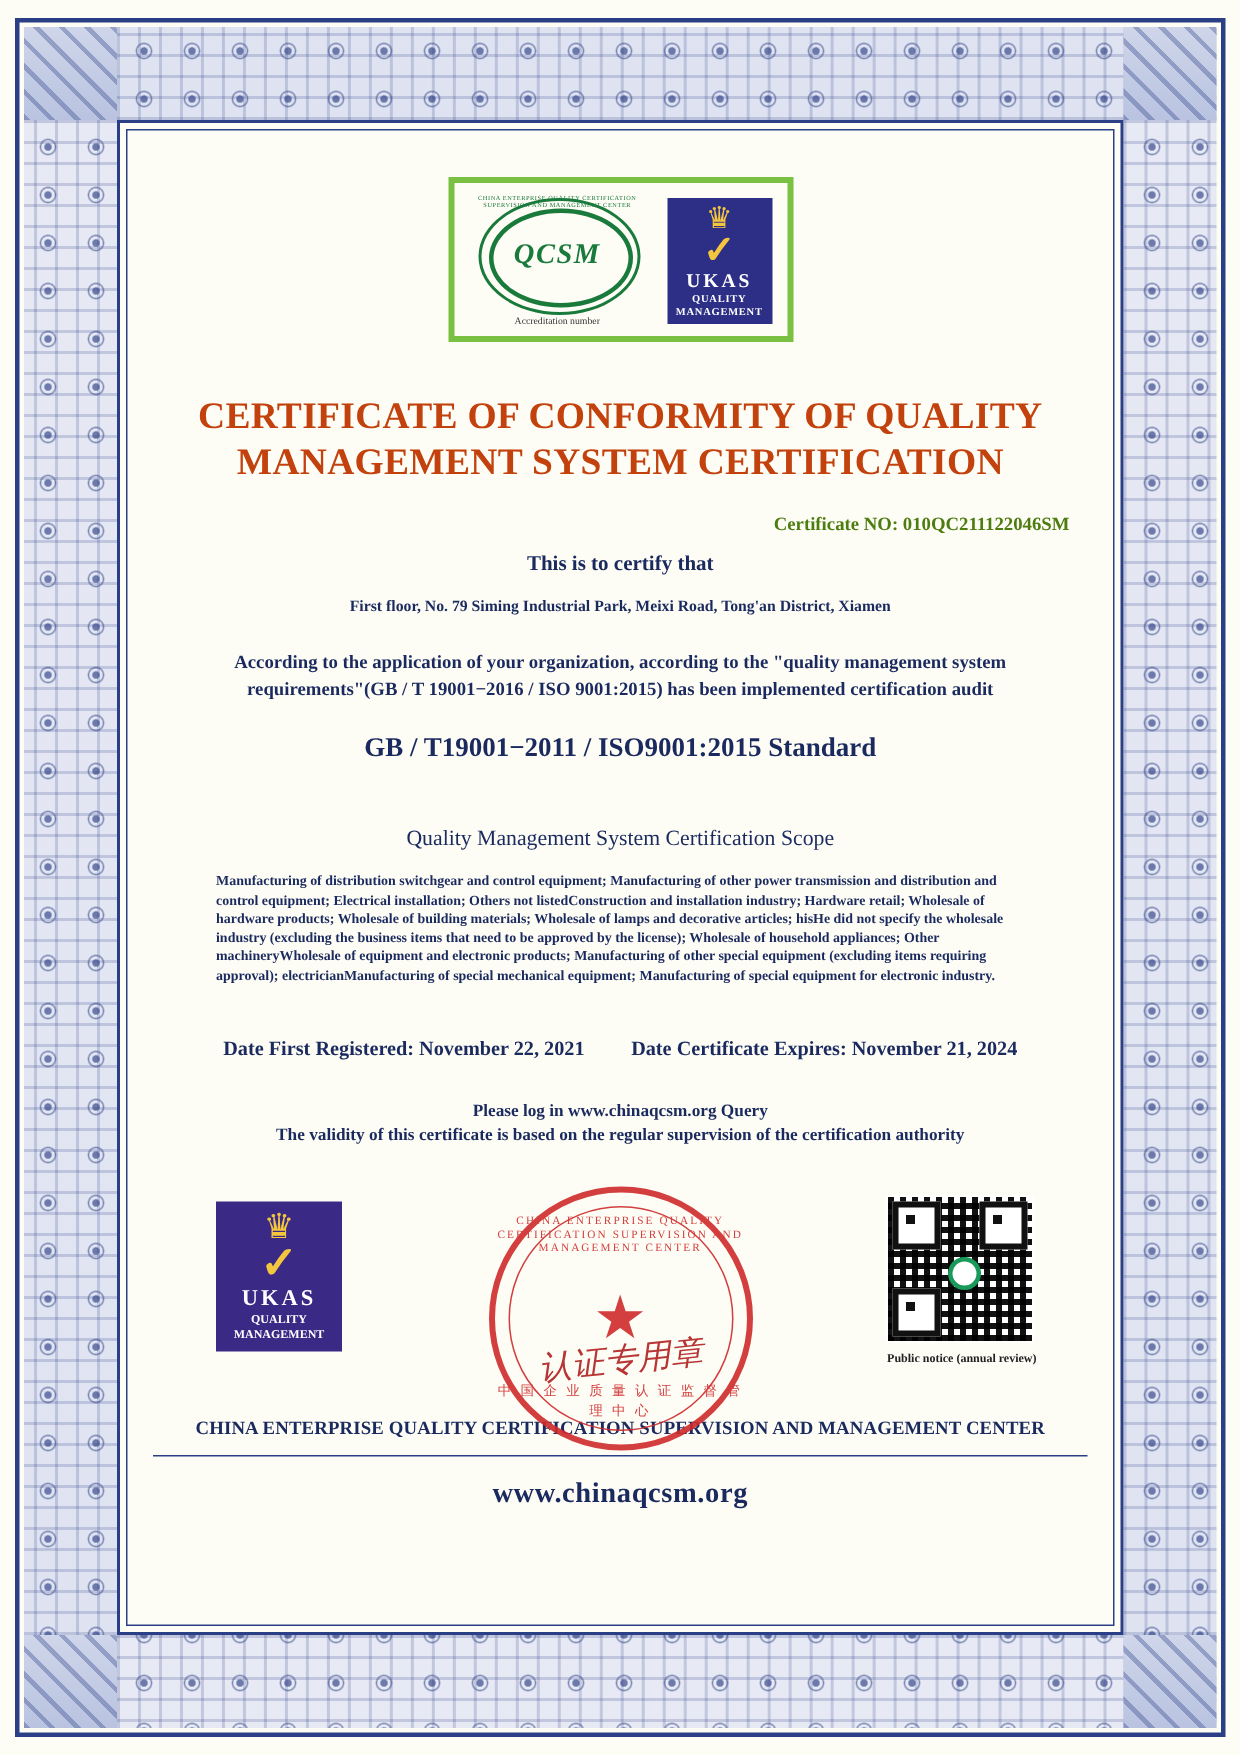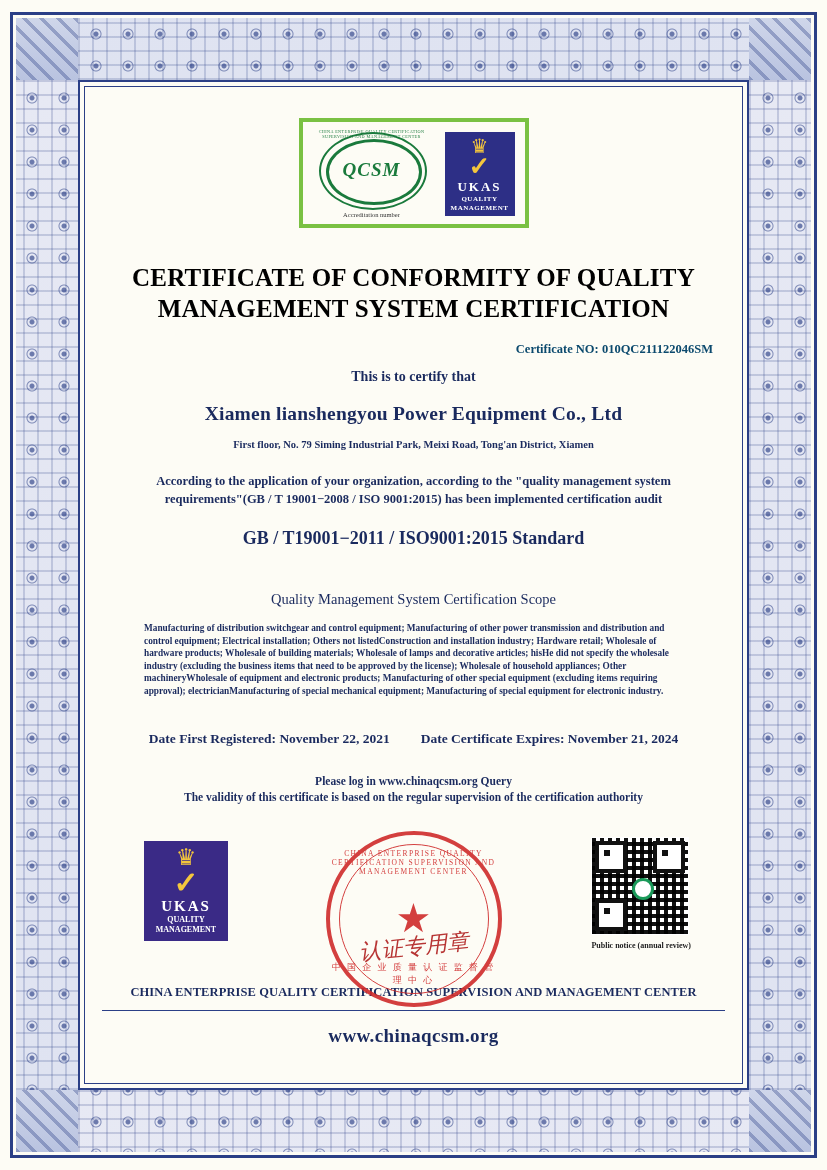--- a/index.html
+++ b/index.html
@@ -185,30 +185,30 @@
     letter-spacing: .5px;
     line-height: 9px;
   }
 
   
   h1.cert-title {
     font-size: 25px;
     font-weight: bold;
     line-height: 31px;
     margin: 34px 30px 0 30px;
-    color: #000000;
+    color: #c2410c;
     letter-spacing: .2px;
   }
   .cert-no {
     margin-top: 18px;
     margin-right: 22px;
     text-align: right;
     font-size: 12.5px;
     font-weight: bold;
-    color: #0c4a6e;
+    color: #4d7c0f;
   }
   .certify-line {
     margin-top: 12px;
     font-size: 14px;
     font-weight: bold;
   }
   .company {
     margin-top: 18px;
     font-size: 19.5px;
     font-weight: bold;
@@ -431,25 +431,24 @@
 
       </div>
     </div>
 
     <h1 class="cert-title">CERTIFICATE OF CONFORMITY OF QUALITY MANAGEMENT SYSTEM CERTIFICATION</h1>
 
     <div class="cert-no">Certificate NO: 010QC211122046SM</div>
 
     <div class="certify-line">This is to certify that</div>
 
-    <div class="company">Xiamen lianshengyou Power Equipment Co., Ltd</div>
 
     <div class="address">First floor, No. 79 Siming Industrial Park, Meixi Road, Tong'an District, Xiamen</div>
 
-    <div class="according">According to the application of your organization, according to the "quality management system requirements"(GB / T 19001−2008 / ISO 9001:2015) has been implemented certification audit</div>
+    <div class="according">According to the application of your organization, according to the "quality management system requirements"(GB / T 19001−2016 / ISO 9001:2015) has been implemented certification audit</div>
 
     <div class="standard">GB / T19001−2011 / ISO9001:2015 Standard</div>
 
     <div class="scope-title">Quality Management System Certification Scope</div>
 
     <div class="scope-body">Manufacturing of distribution switchgear and control equipment; Manufacturing of other power transmission and distribution and control equipment; Electrical installation; Others not listedConstruction and installation industry; Hardware retail; Wholesale of hardware products; Wholesale of building materials; Wholesale of lamps and decorative articles; hisHe did not specify the wholesale industry (excluding the business items that need to be approved by the license); Wholesale of household appliances; Other machineryWholesale of equipment and electronic products; Manufacturing of other special equipment (excluding items requiring approval); electricianManufacturing of special mechanical equipment; Manufacturing of special equipment for electronic industry.</div>
 
     <div class="dates">
       <div>
         <span>Date First Registered:</span>

